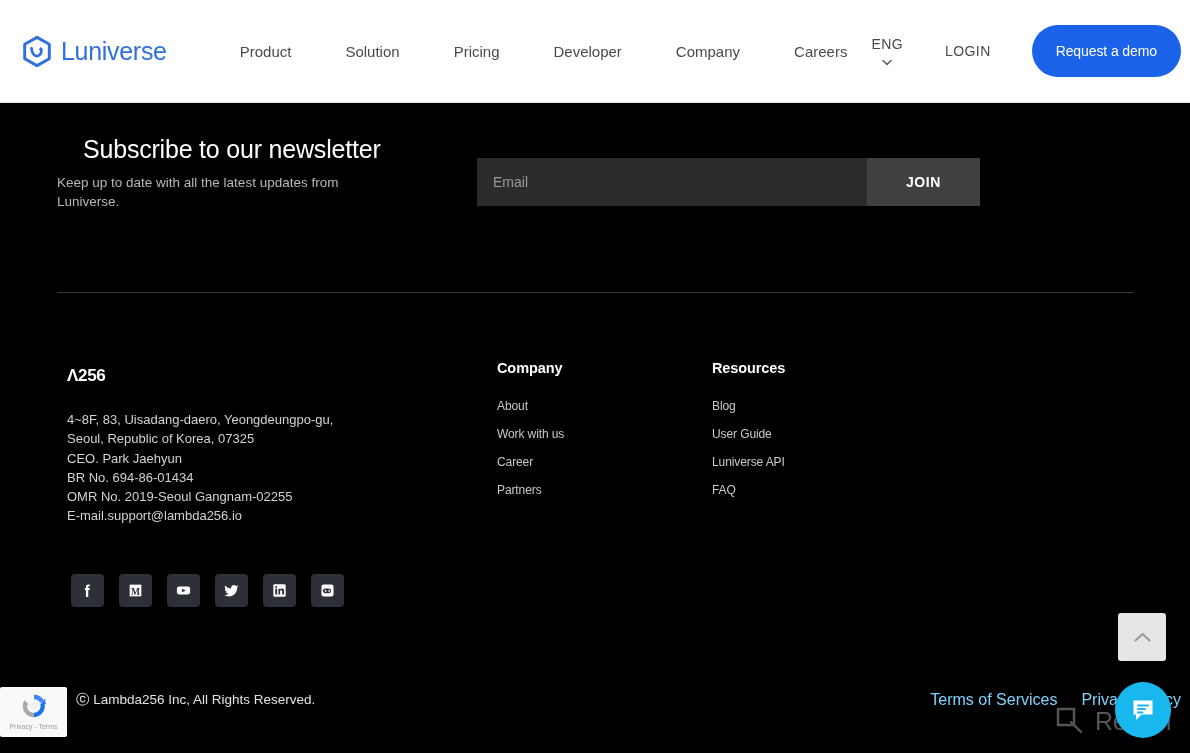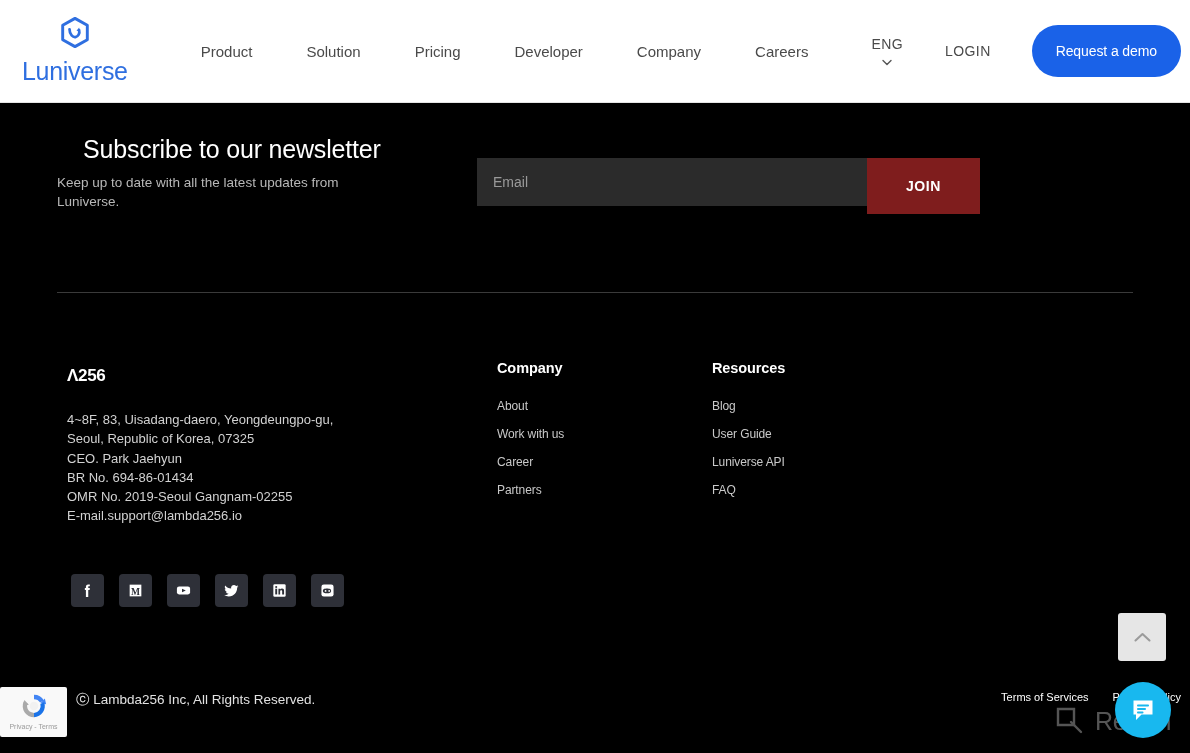--- a/index.html
+++ b/index.html
@@ -15,21 +15,20 @@
   .header {
     position: absolute; top: 0; left: 0;
     width: 1190px; height: 103px;
     background: #ffffff;
     border-bottom: 1px solid #e4e4e4;
     display: flex; align-items: center;
   }
   .logo-wrap {
     display: flex; align-items: center; gap: 9px;
     margin-left: 22px;
-    flex-direction: column;
   }
   .logo-mark { width: 30px; height: 31px; display: block; }
   .logo-text {
     font-size: 25px; color: #2f6fe0; letter-spacing: -0.3px;
     font-weight: 400;
   }
   .nav { display: flex; align-items: center; margin-left: 52px; gap: 12px; }
   .nav-item {
     font-size: 15px; color: #4a4a4a; padding: 6px 21px;
     cursor: pointer; white-space: nowrap;
@@ -76,21 +75,21 @@
     display: flex; height: 48px;
   }
   .nl-input {
     width: 390px; height: 48px; background: #2b2b2b;
     border: none; outline: none; color: #ffffff;
     font-size: 14px; padding: 0 16px;
     font-family: "Liberation Sans", sans-serif;
   }
   .nl-input::placeholder { color: #9a9a9a; }
   .nl-join {
-    width: 113px; height: 56px; background: #7f1d1d;
+    width: 113px; height: 48px; background: #404040;
     color: #ffffff; border: none; cursor: pointer;
     font-size: 14px; font-weight: bold; letter-spacing: 0.6px;
     font-family: "Liberation Sans", sans-serif;
   }
 
   .divider {
     position: absolute; left: 57px; top: 292px;
     width: 1076px; height: 1px; background: #3a3a3a;
   }
 
@@ -127,21 +126,21 @@
   
   .copyright {
     position: absolute; left: 76px; top: 691px;
     font-size: 13.5px; color: #e2e2e2;
   }
   .bottom-links {
     position: absolute; right: 0px; top: 691px;
     display: flex; gap: 24px; padding-right: 9px;
   }
   .bottom-links a {
-    font-size: 11px; color: #ffffff; text-decoration: none; cursor: pointer;
+    font-size: 16px; color: #7dd3fc; text-decoration: none; cursor: pointer;
   }
 
   
   .recaptcha {
     position: absolute; left: 0px; top: 687px;
     width: 67px; height: 50px; background: #f9f9f9;
     border-radius: 2px; box-shadow: 0 0 4px rgba(0,0,0,.25);
     display: flex; flex-direction: column; align-items: center;
     justify-content: flex-start; padding-top: 3px;
   }

